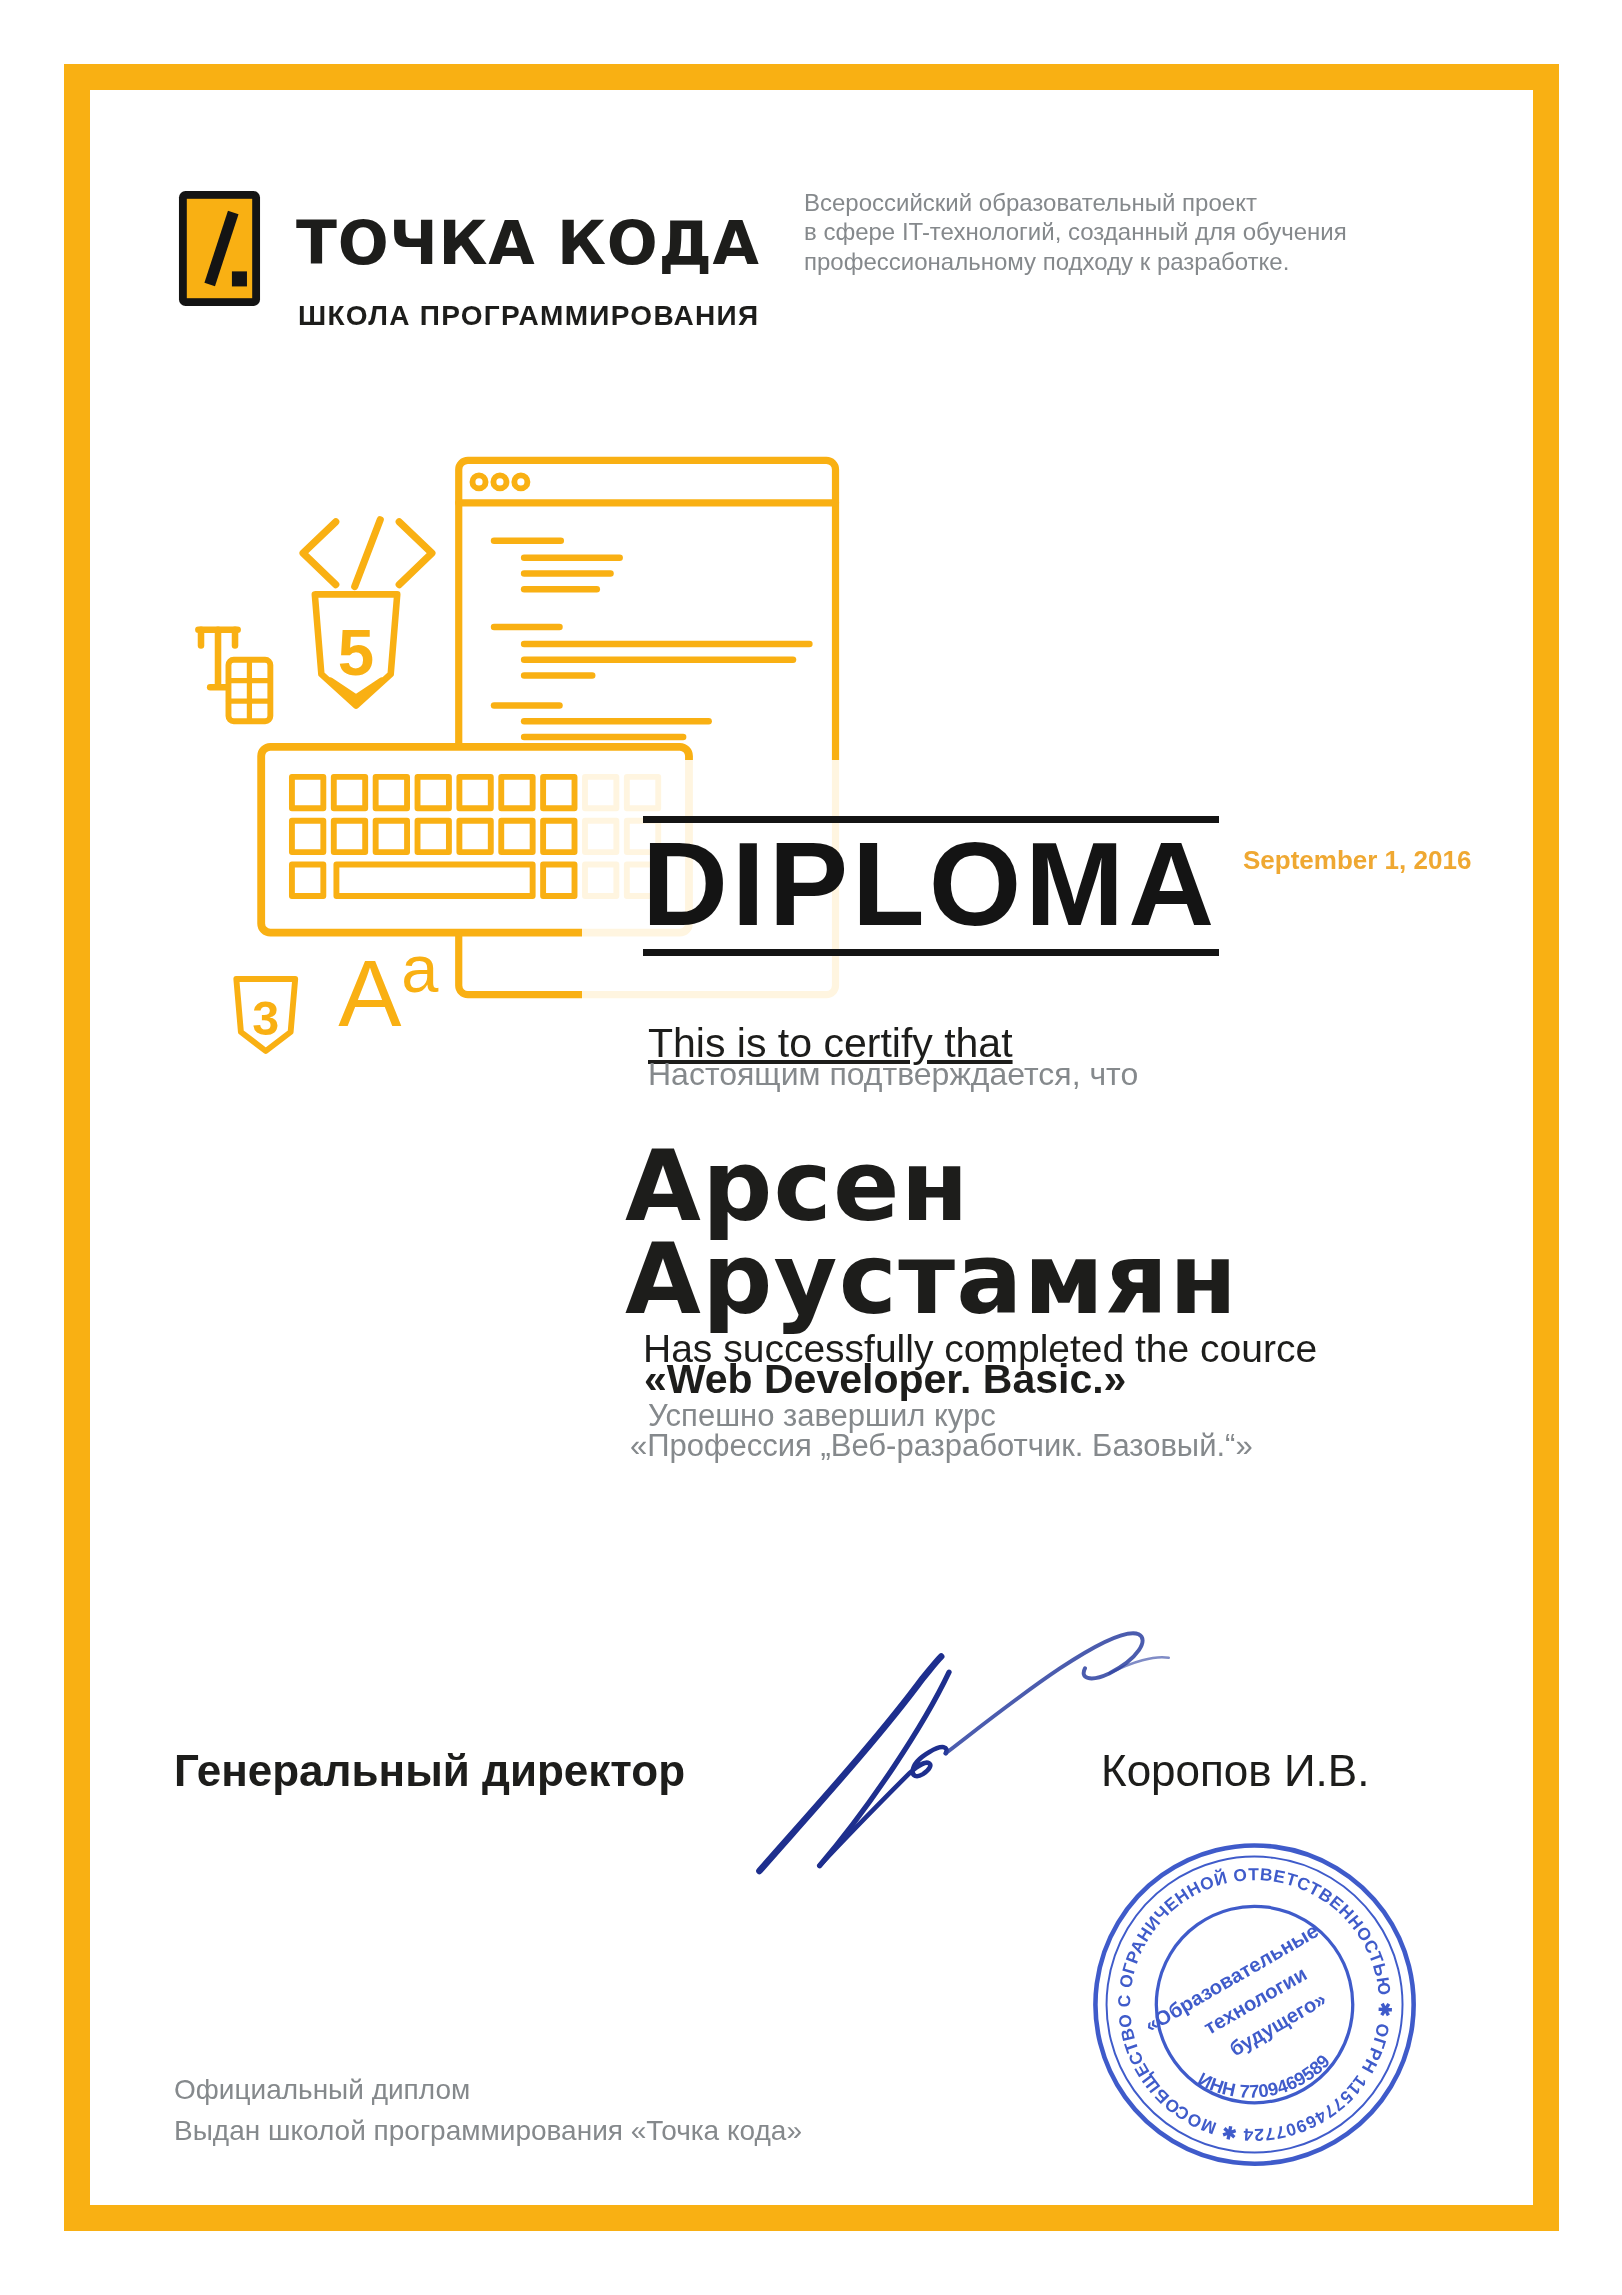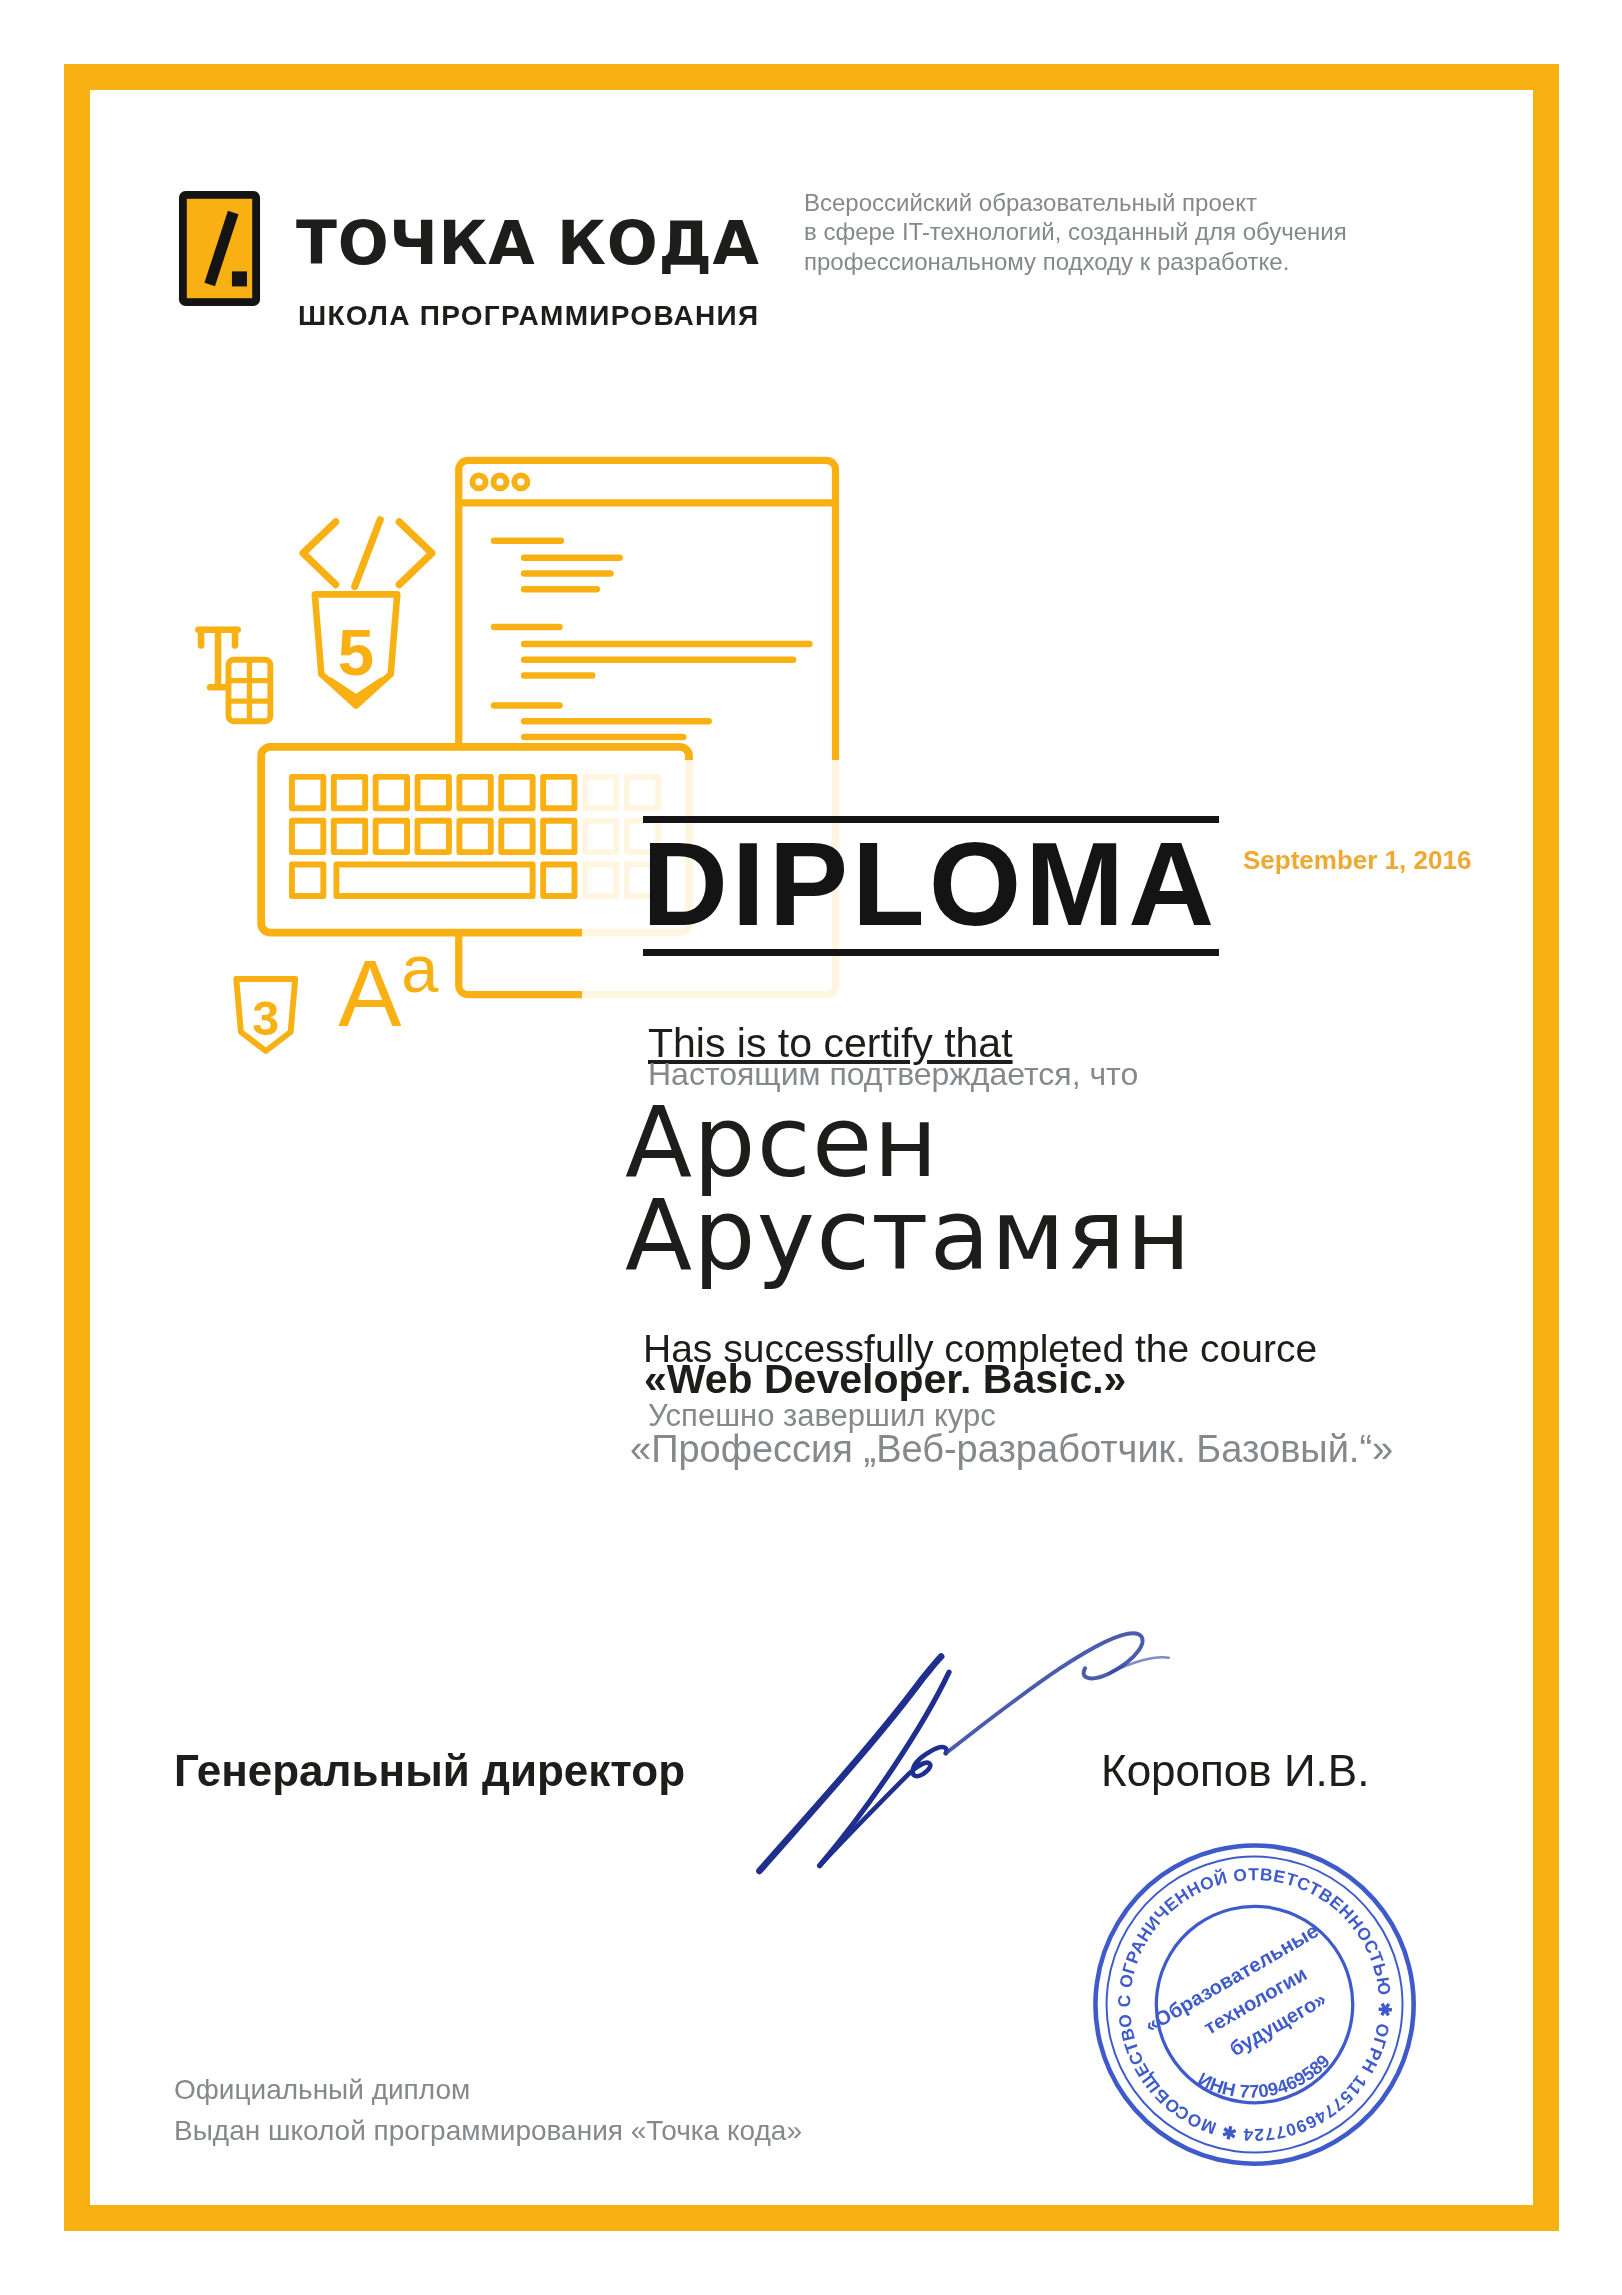--- a/index.html
+++ b/index.html
@@ -25,26 +25,26 @@
   .panel{left:582px;top:760px;width:916px;height:280px;background:rgba(255,255,255,0.87);}
   .rule{background:#141414;height:7.2px;}
   .rule-top{left:643px;top:816px;width:576px;}
   .rule-bottom{left:643px;top:949px;width:576px;}
   .diploma-title{left:642px;top:824px;font-size:119px;font-weight:700;letter-spacing:3.9px;color:#141414;line-height:1;white-space:nowrap;}
   .diploma-date{left:1243px;top:845px;font-size:26px;font-weight:700;color:var(--date);white-space:nowrap;}
 
   .certify-en{left:648px;top:1020px;font-size:41px;color:var(--ink);white-space:nowrap;text-decoration:underline;}
   .certify-ru{left:648px;top:1056px;font-size:32px;color:var(--gray);white-space:nowrap;}
 
-  .recipient{left:625px;top:1096px;font-family:"DejaVu Sans",sans-serif;font-size:98px;line-height:93px;font-weight:400;color:var(--ink);letter-spacing:1.3px;white-space:nowrap;}
+  .recipient{left:625px;top:1140px;font-family:"DejaVu Sans",sans-serif;font-size:98px;line-height:93px;font-weight:700;color:var(--ink);letter-spacing:1.3px;white-space:nowrap;}
 
   .course-en{left:643px;top:1315px;font-size:39px;color:var(--ink);white-space:nowrap;margin-top:12px;}
   .course-name{left:620px;top:1356px;font-size:41px;font-weight:700;color:var(--ink);white-space:nowrap;margin-left:24px;}
   .course-ru1{left:648px;top:1398px;font-size:31px;color:var(--gray);white-space:nowrap;}
-  .course-ru2{left:630px;top:1428px;font-size:38px;color:var(--gray);white-space:nowrap;}
+  .course-ru2{left:630px;top:1428px;font-size:31px;color:var(--gray);white-space:nowrap;}
 
   .director-role{left:174px;top:1746px;font-size:44px;font-weight:600;color:var(--ink);white-space:nowrap;}
   .director-name{left:1101px;top:1746px;font-size:44px;font-weight:400;color:var(--ink);white-space:nowrap;}
 
   .footer{left:174px;top:2069px;font-size:28px;line-height:41px;color:var(--gray);white-space:nowrap;}
 
   svg text{font-family:"Liberation Sans",sans-serif;}
 </style>
 </head>
 <body>

